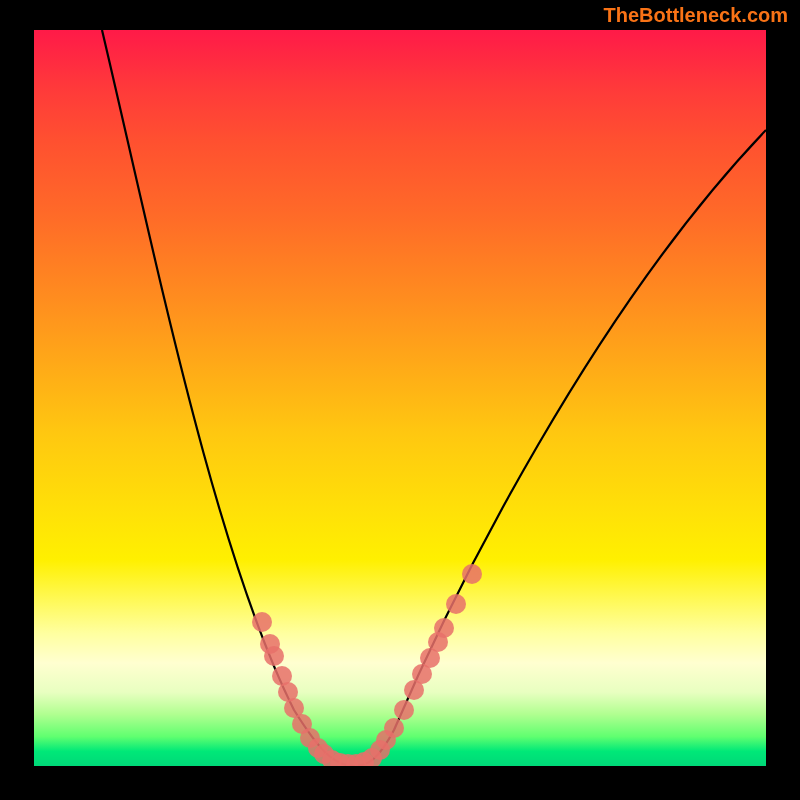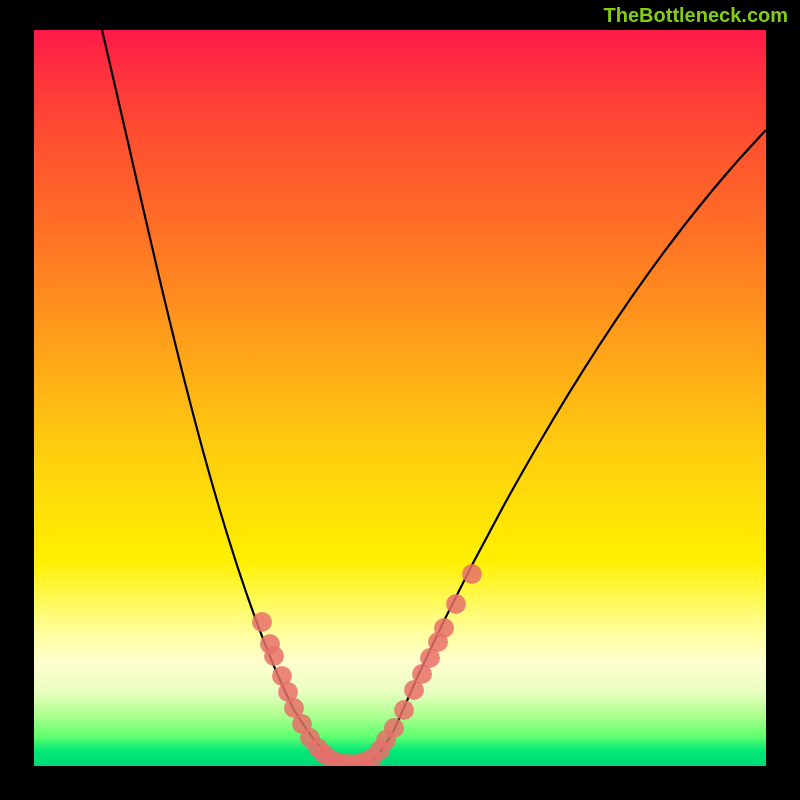--- a/index.html
+++ b/index.html
@@ -14,21 +14,21 @@
   .container {
     position: relative;
     width: 800px;
     height: 800px;
     background: #000;
   }
   .watermark {
     position: absolute;
     top: 4px;
     right: 12px;
-    color: #84cc16;
+    color: #f97316;
     font-size: 20px;
     font-weight: bold;
     z-index: 10;
   }
   .plot-area {
     position: absolute;
     left: 34px;
     top: 30px;
     width: 732px;
     height: 736px;

